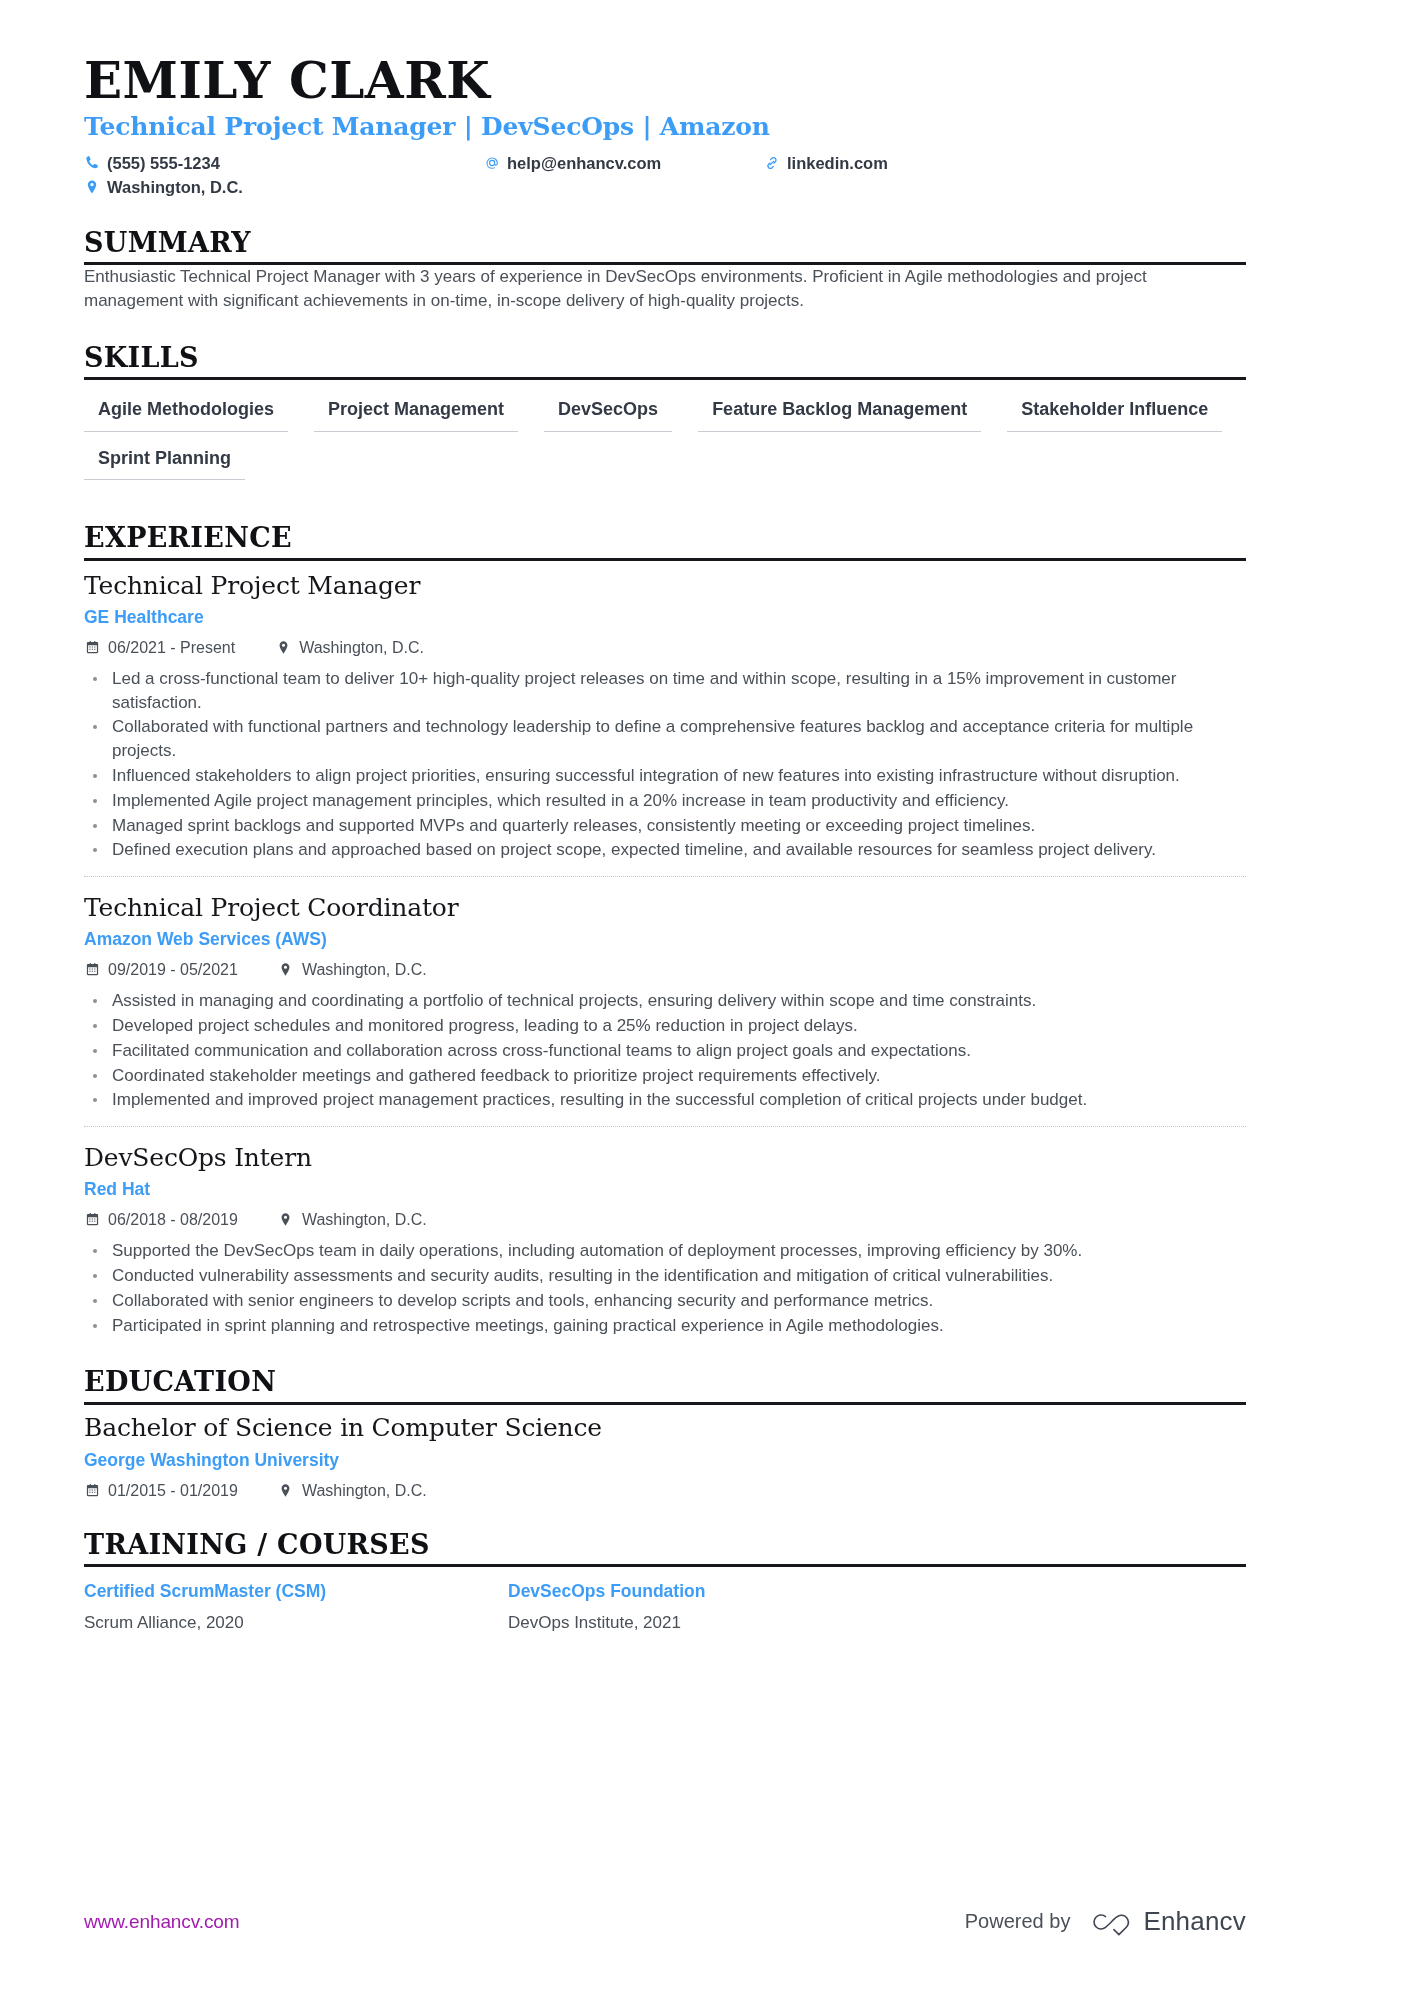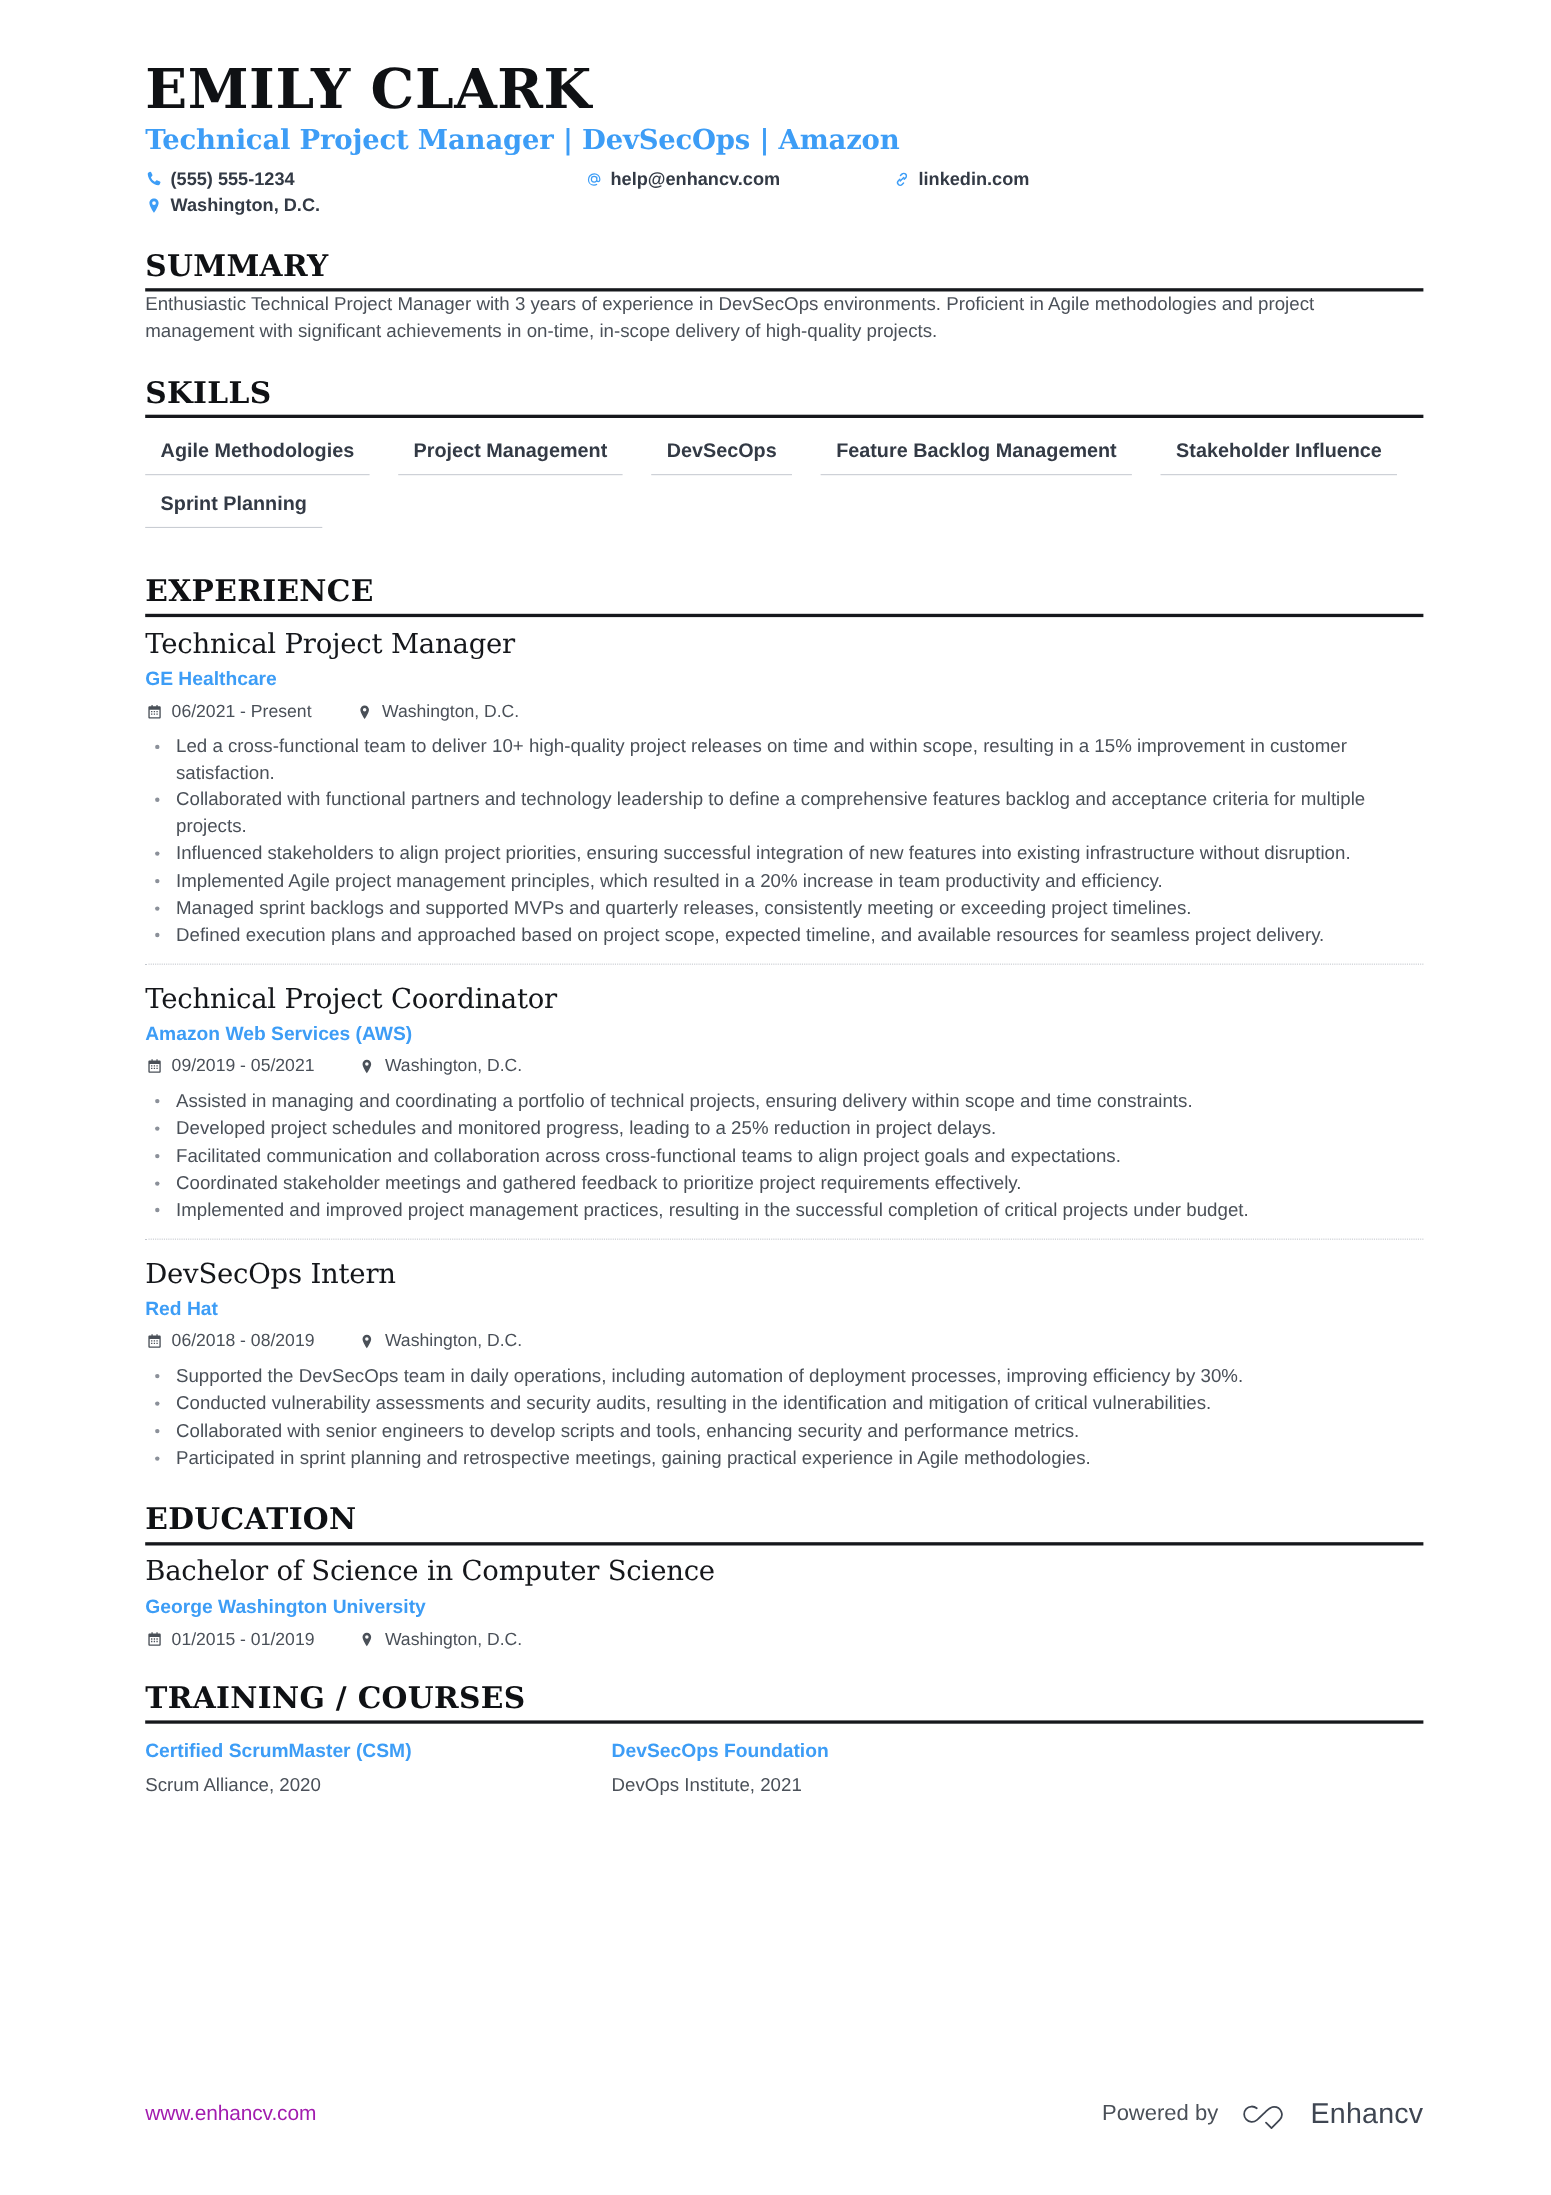--- a/index.html
+++ b/index.html
@@ -16,21 +16,20 @@
   }
 
   .page {
     position: relative;
     width: 1330px;
     height: 1995px;
     box-sizing: border-box;
     padding: 0 84px;
     background: #fff;
     overflow: hidden;
-    margin-left: 48px;
   }
 
   
   .header { padding-top: 54px; }
 
   .name {
     font-family: "DejaVu Serif", serif;
     font-weight: 700;
     font-size: 50px;
     line-height: 1.06;
@@ -261,21 +260,21 @@
     align-items: center;
     gap: 18px;
   }
   .powered {
     font-size: 20px;
     color: #4a5058;
   }
   .brand-lockup {
     display: flex;
     align-items: center;
-    gap: 22px;
+    gap: 11px;
   }
   .brand-word {
     font-size: 26px;
     color: #3f4652;
     letter-spacing: 0.2px;
     font-weight: 400;
   }
 </style>
 </head>
 <body>

